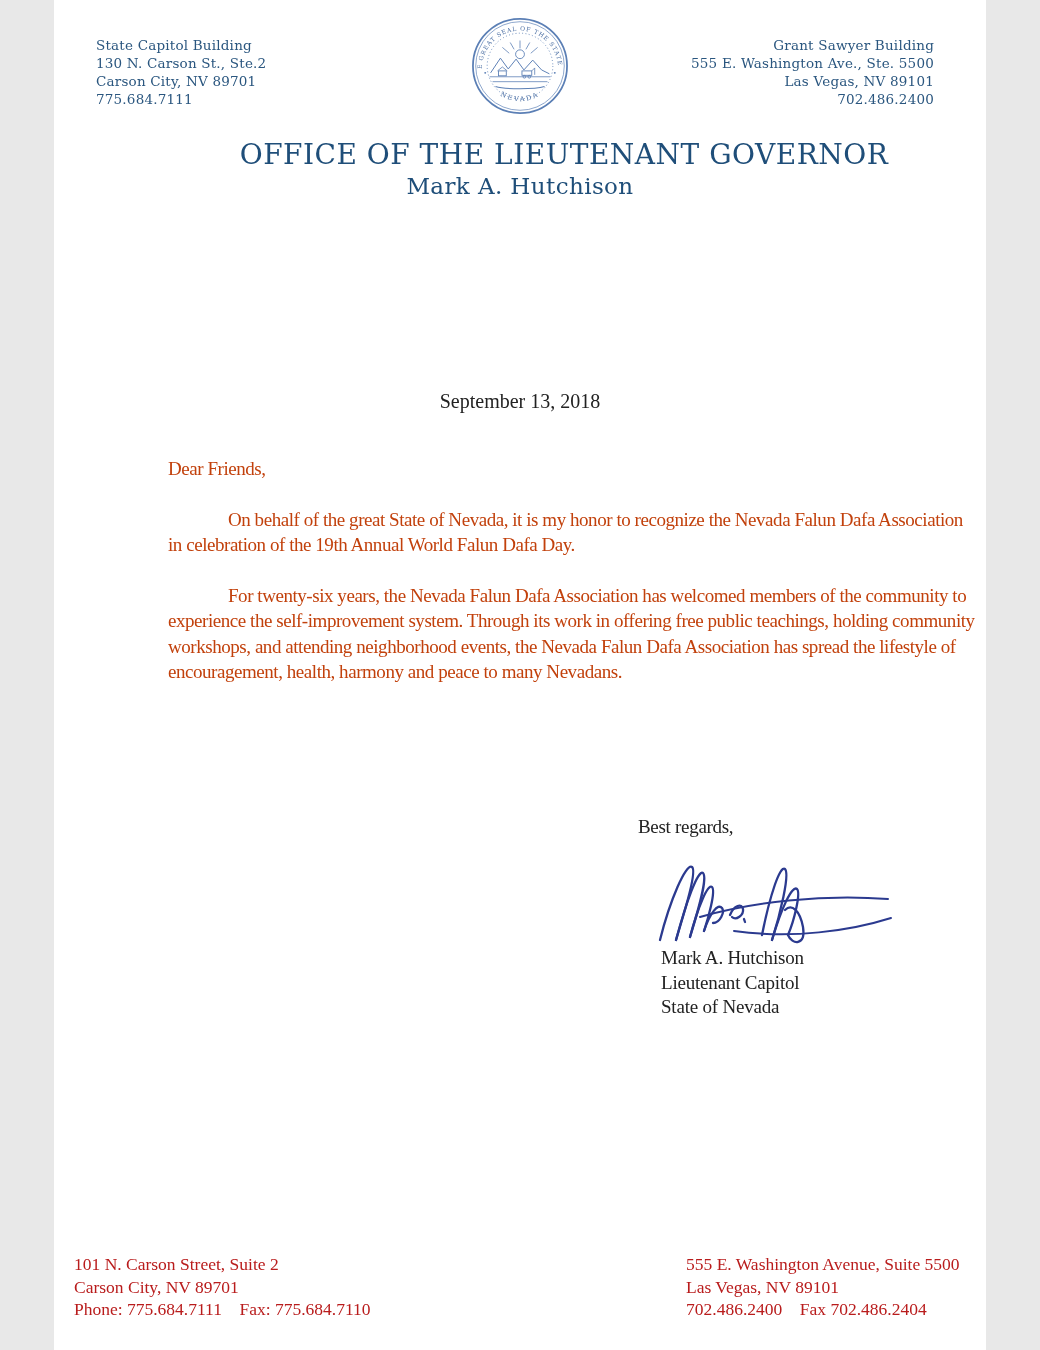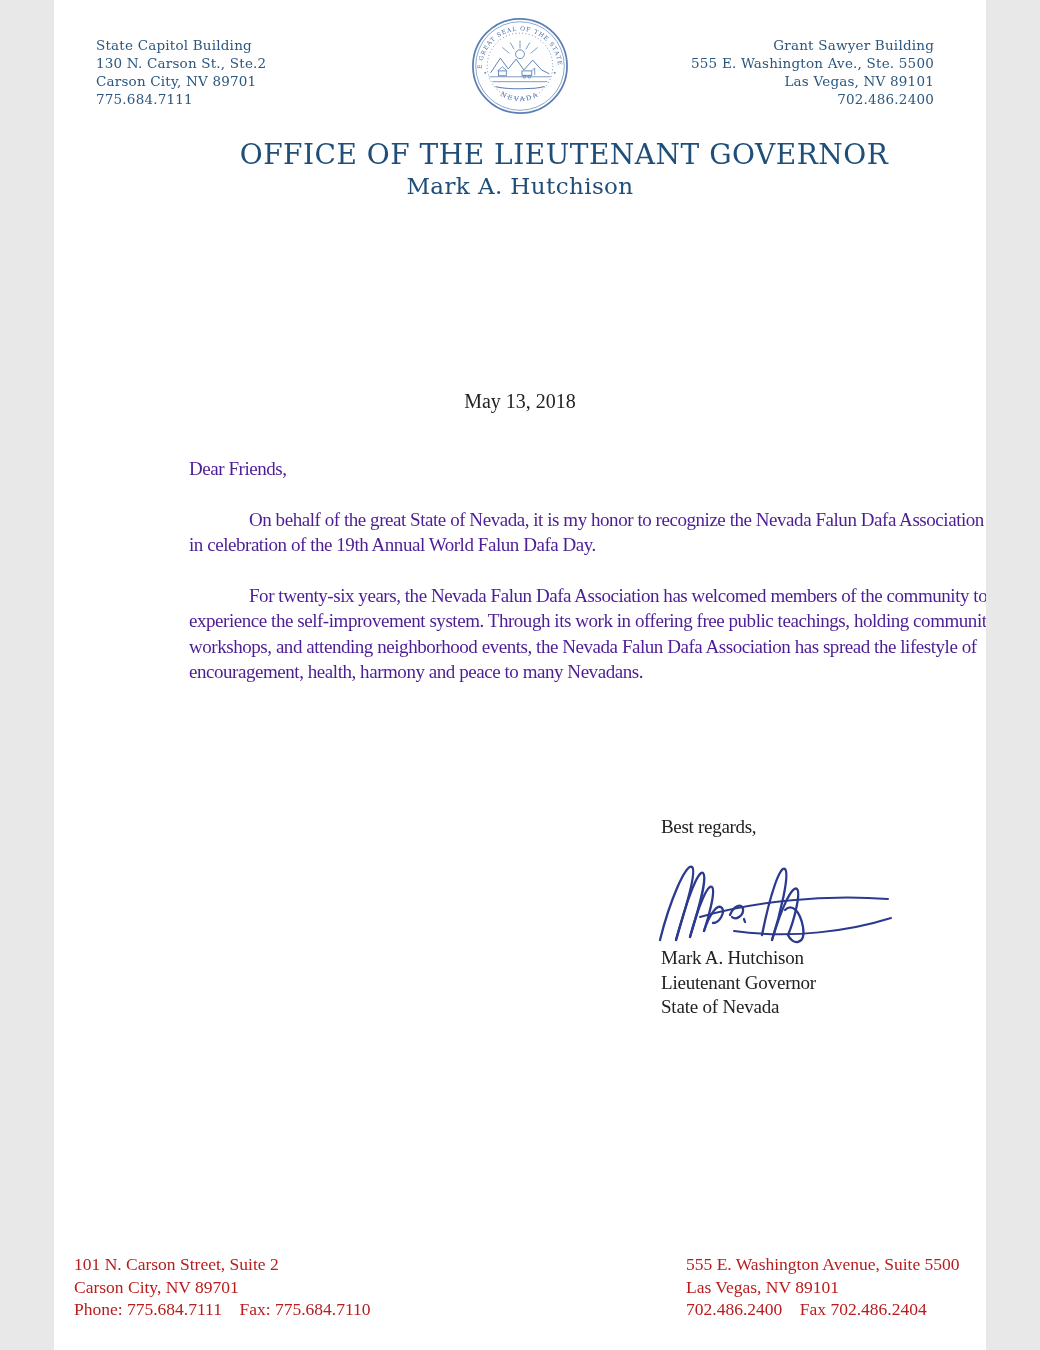--- a/index.html
+++ b/index.html
@@ -73,37 +73,36 @@
     width: 100%;
     text-align: center;
     color: #222222;
     font-size: 20px;
   }
   .letter-body {
     position: absolute;
     top: 456px;
     left: 114px;
     width: 812px;
-    color: #4c1d95;
+    color: #c2410c;
     font-size: 19px;
     line-height: 25.5px;
     letter-spacing: -0.45px;
-    margin-left: 21px;
   }
   .letter-body .salutation { margin: 0 0 25px 0; }
   .letter-body p.para {
     margin: 0 0 25px 0;
     text-indent: 60px;
     text-align: left;
   }
 
   .valediction {
     position: absolute;
     top: 816px;
-    left: 607px;
+    left: 584px;
     color: #222222;
     font-size: 19px;
     letter-spacing: -0.3px;
   }
 
   .signature-wrap {
     position: absolute;
     top: 845px;
     left: 588px;
     width: 255px;
@@ -184,21 +183,21 @@
         <rect x="28" y="55" width="8" height="5" stroke-width="0.9"></rect>
         <path d="M 27,55 L 32,51 L 37,55"></path>
         <path d="M 25,71 C 35,74 65,74 75,71" stroke-width="1.1"></path>
       </g>
     </svg>
   </div>
 
   <div class="office-title">OFFICE OF THE LIEUTENANT GOVERNOR</div>
   <div class="officer-name">Mark A. Hutchison</div>
 
-  <div class="letter-date">May 13, 2018</div>
+  <div class="letter-date">September 13, 2018</div>
 
   <div class="letter-body">
     <p class="salutation">Dear Friends,</p>
     <p class="para">On behalf of the great State of Nevada, it is my honor to recognize the Nevada Falun Dafa Association in celebration of the 19th Annual World Falun Dafa Day.</p>
     <p class="para">For twenty-six years, the Nevada Falun Dafa Association has welcomed members of the community to experience the self-improvement system. Through its work in offering free public teachings, holding community workshops, and attending neighborhood events, the Nevada Falun Dafa Association has spread the lifestyle of encouragement, health, harmony and peace to many Nevadans.</p>
   </div>
 
   <div class="valediction">Best regards,</div>
 
   <div class="signature-wrap">
@@ -214,21 +213,21 @@
         <path d="M 130,95 C 140,62 150,40 155,44 C 159,48 152,76 146,90"></path>
         <path d="M 146,90 C 150,100 164,101 161,82 C 158,66 150,58 143,65"></path>
         <path d="M 58,72 C 110,57 180,49 246,54" stroke-width="2"></path>
         <path d="M 92,86 C 150,94 208,86 249,73" stroke-width="2"></path>
       </g>
     </svg>
   </div>
 
   <div class="signer-block">
     <div>Mark A. Hutchison</div>
-    <div>Lieutenant Governor</div>
+    <div>Lieutenant Capitol</div>
     <div>State of Nevada</div>
   </div>
 
   <div class="footer-addr left">
     <div>101 N. Carson Street, Suite 2</div>
     <div>Carson City, NV 89701</div>
     <div>Phone: 775.684.7111&nbsp;&nbsp;&nbsp;&nbsp;Fax: 775.684.7110</div>
   </div>
   <div class="footer-addr right">
     <div>555 E. Washington Avenue, Suite 5500</div>

